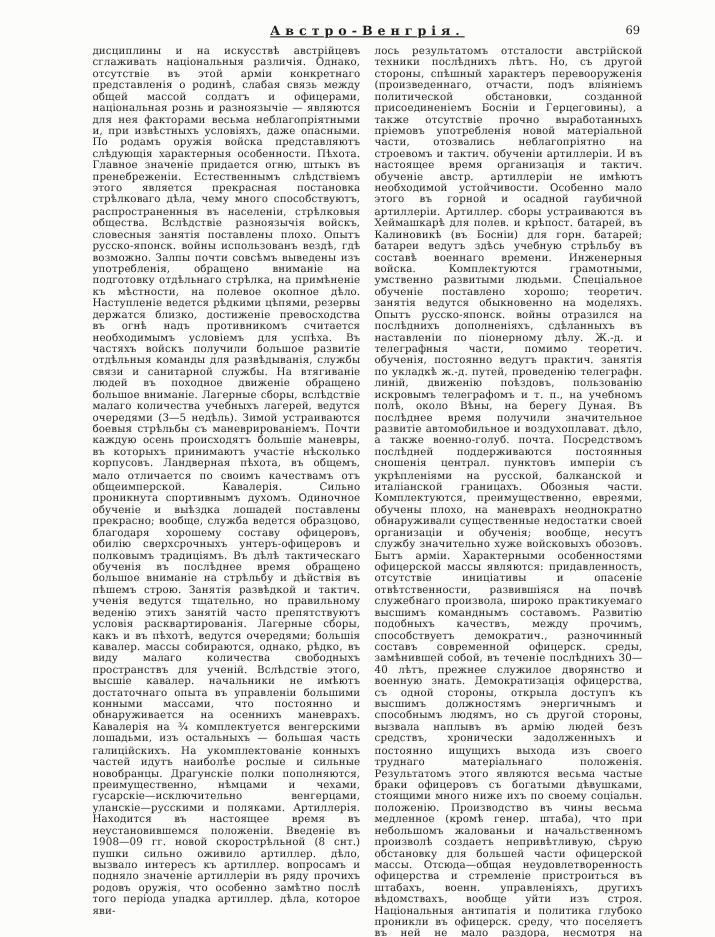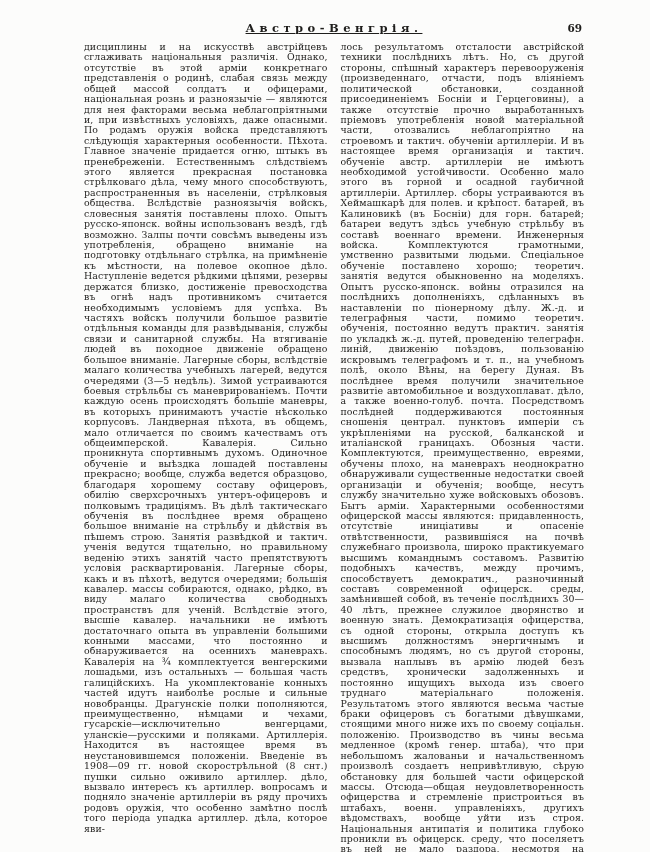--- a/index.html
+++ b/index.html
@@ -31,21 +31,21 @@
     letter-spacing: 4.5px;
     white-space: nowrap;
     text-decoration: underline;
   }
   .page-number {
     position: absolute;
     right: 2px;
     top: 1px;
     font-size: 10.5px;
     letter-spacing: 0;
-    font-weight: bold;
+    font-weight: normal;
   }
   .columns {
     position: absolute;
     top: 42px;
     left: 84px;
     width: 500px;
     display: flex;
     gap: 13px;
   }
   .col {

